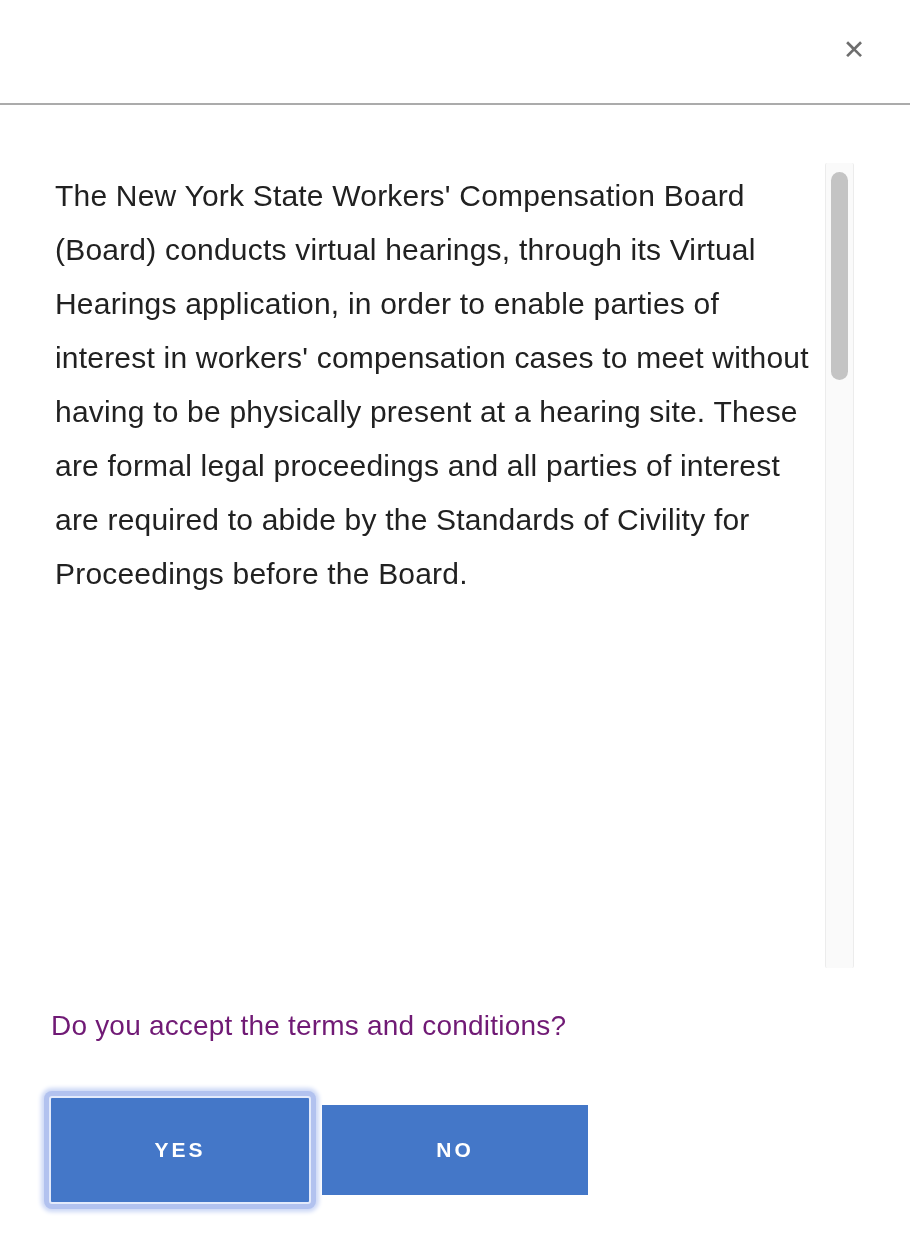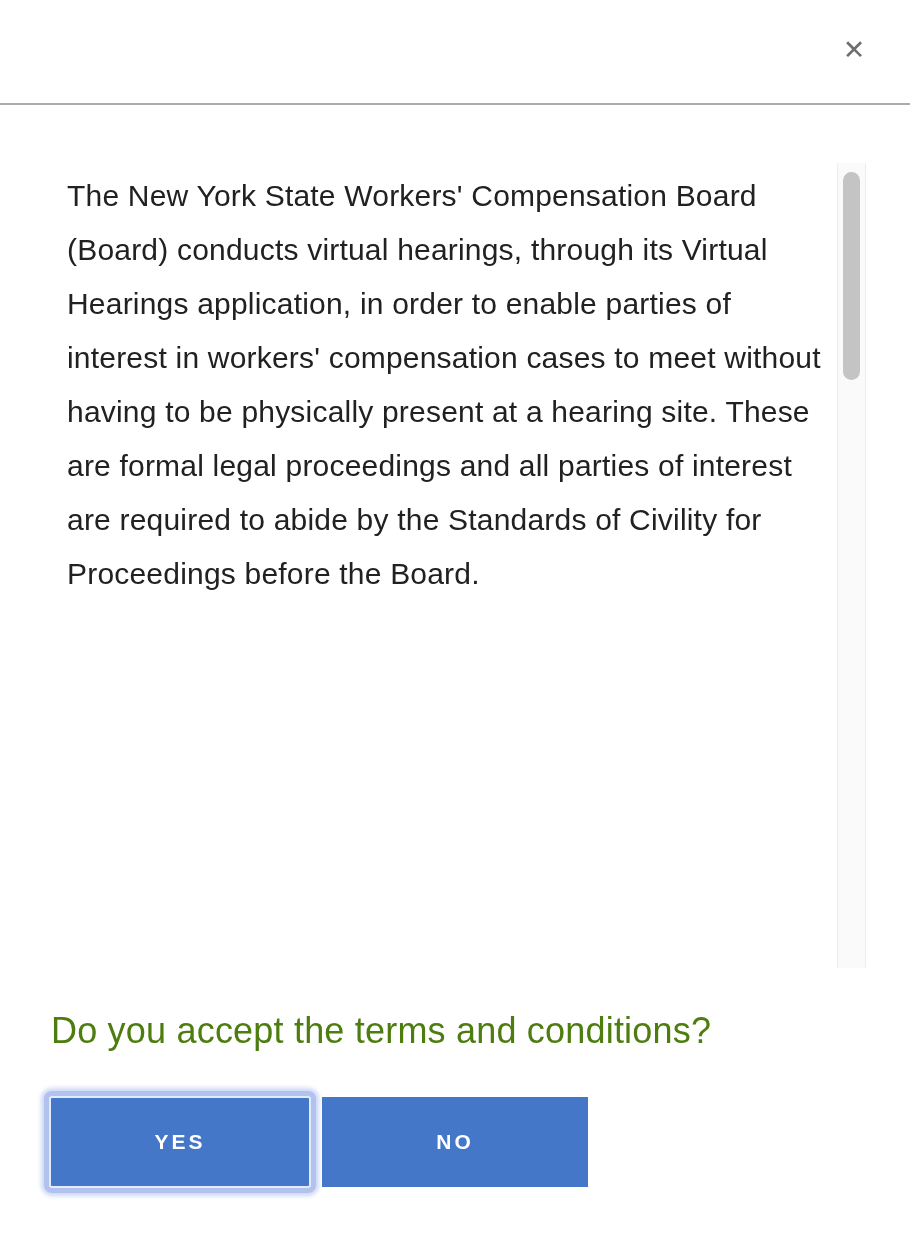--- a/index.html
+++ b/index.html
@@ -45,21 +45,21 @@
     left: 0;
     width: 910px;
     height: 0;
     border: none;
     border-top: 2px solid #ababab;
     margin: 0;
   }
   .scroll-area {
     position: absolute;
     top: 163px;
-    left: 16px;
+    left: 4px;
     width: 850px;
     height: 807px;
     overflow: hidden;
   }
   .scroll-content {
     padding: 6px 40px 0 51px;
     font-size: 30px;
     line-height: 54px;
     color: #212121;
     letter-spacing: 0.2px;
@@ -84,22 +84,22 @@
     left: 5px;
     width: 17px;
     height: 208px;
     background: #c4c4c4;
     border-radius: 9px;
   }
   .accept-question {
     position: absolute;
     left: 51px;
     top: 1010px;
-    font-size: 36px;
-    color: #4d7c0f;
+    font-size: 28px;
+    color: #701a75;
     letter-spacing: 0.2px;
   }
   .button-row {
     position: absolute;
     left: 44px;
     top: 1091px;
     display: flex;
     align-items: center;
   }
   .yes-ring {
@@ -115,21 +115,21 @@
     font-weight: bold;
     letter-spacing: 3px;
     color: #ffffff;
     border: none;
     cursor: pointer;
     text-align: center;
   }
   .btn-yes {
     display: block;
     width: 262px;
-    height: 92px;
+    height: 108px;
     background: #4477c8;
     border: 2px solid #e3eafb;
     border-radius: 3px;
     box-sizing: border-box;
   }
   .btn-no {
     width: 266px;
     height: 90px;
     background: #4477c8;
     margin-left: 6px;

